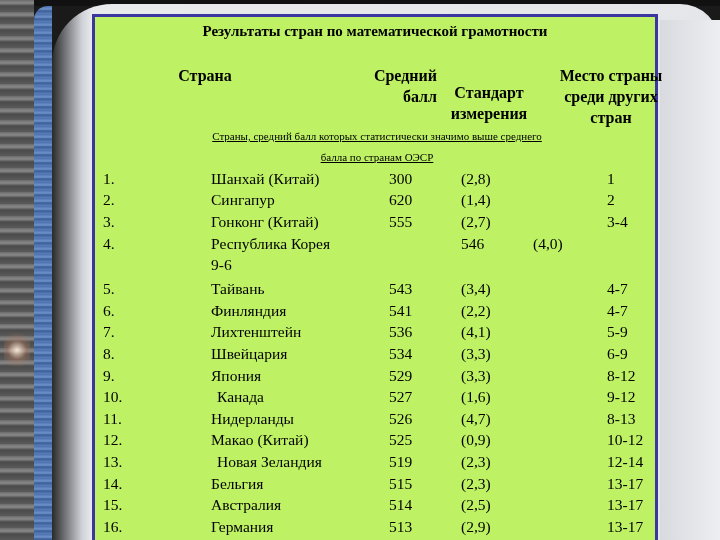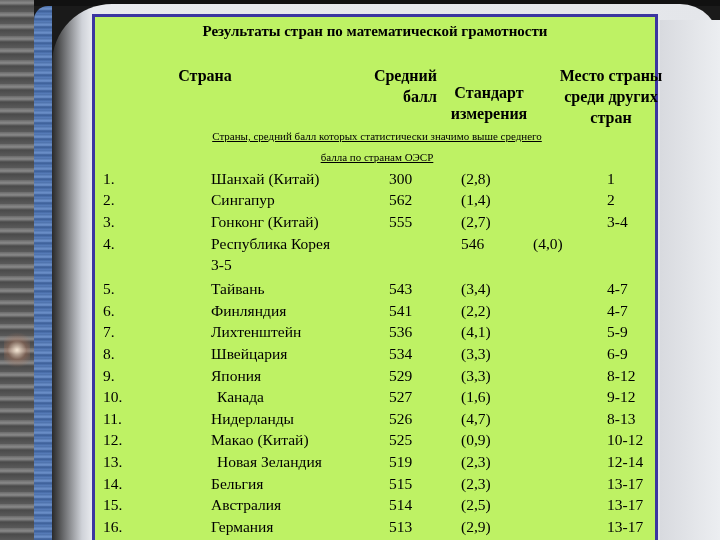--- a/index.html
+++ b/index.html
@@ -98,37 +98,37 @@
     <div class="row" style="top:153px">
       <span class="c-num">1.</span>
       <span class="c-name">Шанхай (Китай)</span>
       <span class="c-score">300</span>
       <span class="c-se">(2,8)</span>
       <span class="c-rank">1</span>
     </div>
     <div class="row" style="top:174px">
       <span class="c-num">2.</span>
       <span class="c-name">Сингапур</span>
-      <span class="c-score">562</span>
+      <span class="c-score">620</span>
       <span class="c-se">(1,4)</span>
       <span class="c-rank">2</span>
     </div>
     <div class="row" style="top:196px">
       <span class="c-num">3.</span>
       <span class="c-name">Гонконг (Китай)</span>
       <span class="c-score">555</span>
       <span class="c-se">(2,7)</span>
       <span class="c-rank">3-4</span>
     </div>
     <div class="row" style="top:218px;height:42px">
       <span class="c-num">4.</span>
       <span class="c-name">Республика Корея</span>
       <span class="c-se">546</span>
       <span style="left:438px">(4,0)</span>
-      <span class="c-name" style="top:21px">3-5</span>
+      <span class="c-name" style="top:21px">9-6</span>
     </div>
     <div class="row" style="top:263px">
       <span class="c-num">5.</span>
       <span class="c-name">Тайвань</span>
       <span class="c-score">543</span>
       <span class="c-se">(3,4)</span>
       <span class="c-rank">4-7</span>
     </div>
     <div class="row" style="top:285px">
       <span class="c-num">6.</span>

